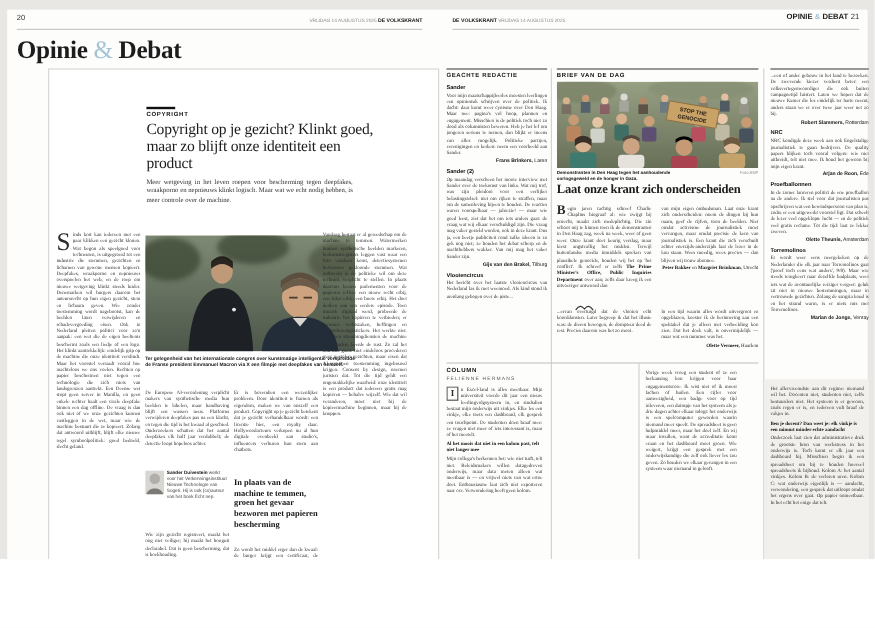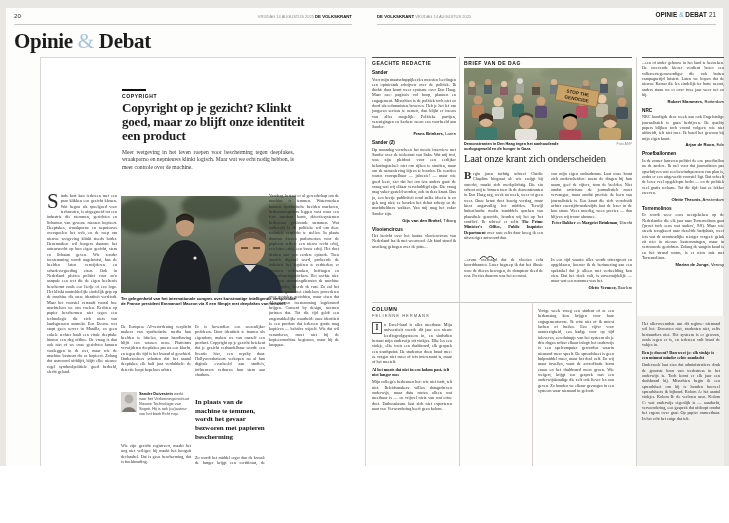--- a/index.html
+++ b/index.html
@@ -27,21 +27,21 @@
   #sect-r .amp{color:#9dbfd6}
   #sect-r .num{font-weight:normal;color:#333;margin-left:2px}
   #rule-hl{left:14px;top:24px;width:338px}
   #rule-hr{left:377px;top:24px;width:339px}
   #sect-title{left:14px;top:29px;font-size:21px;font-weight:bold;letter-spacing:-.3px}
   #sect-title .amp{color:#a5c4d8;font-weight:normal}
   
   #artbox{left:40px;top:57px;width:324px;height:430px;border:1px solid #d8d7d3;background:#fff}
   #kickrule{left:122px;top:89px;width:24px;height:2px;background:#111}
   #kicker{left:122px;top:93px}
-  #headline{left:122px;top:101px;width:192px;font-size:13px;line-height:1.08;font-weight:bold;letter-spacing:-.2px}
+  #headline{left:122px;top:101px;width:192px;font-size:13px;line-height:1.08;font-weight:normal;letter-spacing:-.2px}
   #standfirst{left:122px;top:149px;width:172px;font-size:5.6px;line-height:1.32;color:#333}
   #a-col1{left:47px;top:193px;width:70px;height:288px}
   #dcS{float:left;font-family:"Liberation Serif",serif;font-size:21px;line-height:16px;padding-right:2px}
   #photo1{left:121px;top:196px;width:175px;height:97px;overflow:hidden}
   #caption1{left:121px;top:296px;width:175px;font-size:4.1px;line-height:1.3;font-weight:bold;color:#111;text-align:left}
   #a-col2b{left:121px;top:324px;width:70px;height:64px}
   #bio{left:121px;top:391px;width:70px;height:50px;font-size:3.9px;line-height:1.3;color:#444;text-align:left}
   #bio b{color:#111}
   #bio svg{float:left;margin:1px 2px 0 0}
   #a-col2c{left:121px;top:443px;width:70px;height:38px}
@@ -52,21 +52,21 @@
   
   #letters-mid{left:372px;top:57px;width:84px;height:243px;border-top:1px solid #555;padding-top:2px;overflow:hidden}
   #letters-mid .hdr{font-weight:bold;font-size:5px;letter-spacing:.5px;margin-bottom:2px}
   #v1{left:459px;top:57px;height:461px}
   
   #brief-rule{left:464px;top:57px;width:168px;background:#555}
   #brief-kicker{left:464px;top:60px}
   #photo2{left:464px;top:68px;width:168px;height:72px;overflow:hidden}
   #caption2{left:464px;top:142px;width:118px;font-size:3.8px;line-height:1.25;font-weight:bold;color:#111}
   #credit2{left:584px;top:142px;width:48px;text-align:right;font-size:3.6px;color:#8a8a86}
-  #brief-headline{left:464px;top:153px;width:168px;font-size:10.5px;font-weight:normal;letter-spacing:-.2px}
+  #brief-headline{left:464px;top:153px;width:168px;font-size:10.5px;font-weight:bold;letter-spacing:-.2px}
   #brief-c1{left:464px;top:171px;width:79px;height:76px}
   #brief-c2{left:551px;top:171px;width:81px;height:76px}
   #dcB{float:left;font-family:"Liberation Serif",serif;font-weight:bold;font-size:11px;line-height:9px;padding-right:1.5px}
   #bird1{left:479px;top:247px}
   #brief-x1{left:464px;top:257px;width:79px;height:42px}
   #brief-x2{left:551px;top:257px;width:81px;height:42px}
   
   #crule{left:372px;top:302px;width:260px}
   #clabel{left:372px;top:306px}
   #cauthor{left:372px;top:313px;font-size:4.1px;letter-spacing:1px;color:#555}
@@ -157,21 +157,21 @@
   <div class="abs" id="bio">
     <svg width="16" height="20" viewBox="0 0 16 20">
       <rect width="16" height="20" fill="#d8d6d2"></rect>
       <circle cx="8" cy="7" r="4.4" fill="#b2aeaa"></circle>
       <path d="M1,20 C2.5,13.5 13.5,13.5 15,20 Z" fill="#7d7a76"></path>
     </svg>
     <b>Sander Duivestein</b><span> werkt voor het Verkenningsinstituut Nieuwe Technologie van Sogeti. Hij is ook (co)auteur van het boek Echt nep.</span>
   </div>
   <div class="abs bt serif" id="a-col2c">Wie zijn gezicht registreert, maakt het nog niet veiliger; hij maakt het hooguit declarabel. Dat is geen bescherming, dat is boekhouding.</div>
   <div class="abs bt serif" id="a-col3a">Er is bovendien een wezenlijker probleem. Door identiteit te framen als eigendom, maken we van onszelf een product. Copyright op je gezicht betekent dat je gezicht verhandelbaar wordt: een licentie hier, een royalty daar. Hollywoodacteurs verkopen nu al hun digitale evenbeeld aan studio's, influencers verhuren hun stem aan chatbots.</div>
-  <div class="abs" id="pull1">In plaats van de machine te temmen, wordt het gevaar bezworen met papieren bescherming</div>
+  <div class="abs" id="pull1">In plaats van de machine te temmen, groen het gevaar bezworen met papieren bescherming</div>
   <div class="abs bt serif" id="a-col3b">Zo wordt het middel erger dan de kwaal: de burger krijgt een certificaat, de machine draait gewoon door.</div>
   <div class="abs bt serif" id="a-col4">Vandaag bestaat er al gereedschap om de machine te temmen. Watermerken kunnen synthetische beelden markeren, herkomstregisters leggen vast waar een foto vandaan komt, detectiesystemen herkennen gekloonde stemmen. Wat ontbreekt is de politieke wil om deze techniek verplicht te stellen. In plaats daarvan kiezen parlementen voor de papieren reflex: een nieuw recht erbij, een loket erbij, een boete erbij. Het doet denken aan een eerdere episode. Toen muziek digitaal werd, probeerde de industrie het kopiëren te verbieden; er kwamen rechtszaken, heffingen en waarschuwingsstickers. Het werkte niet. Pas toen streamingdiensten de machine zelf temden, keerde de rust. Zo zal het ook hier gaan: niet eindeloos procederen over gestolen gezichten, maar eisen dat AI-systemen toestemming ingebouwd krijgen. Consent by design, noemen juristen dat. Tot die tijd geldt een ongemakkelijke waarheid: onze identiteit is een product dat iedereen gratis mag kopiëren — behalve wijzelf. Wie dat wil veranderen, moet niet bij de kopieermachine beginnen, maar bij de knoppen.</div>
 
   <div class="abs" id="letters-mid">
     <div class="hdr">GEACHTE REDACTIE</div>
     <div class="lhead">Sander</div>
     <div class="bt serif">Voor mijn maatschappijleerles moesten leerlingen een opiniestuk schrijven over de politiek. Ik dacht: daar komt weer cynisme over Den Haag. Maar nee: pagina's vol hoop, plannen en engagement. Misschien is de politiek toch niet zo dood als columnisten beweren. Heb je het lef om jongeren serieus te nemen, dan blijkt er ineens van alles mogelijk. Politieke partijen, verenigingen en kerken: neem een voorbeeld aan Sander.</div>
     <span class="sig"><b>Frans Brinkers,</b><span> Laren</span></span>
     <div class="lhead">Sander (2)</div>
     <div class="bt serif">Op maandag verscheen het mooie interview met Sander over de toekomst van links. Wat mij trof, was zijn pleidooi voor een eerlijker belastingstelsel: niet om rijken te straffen, maar om de samenleving bijeen te houden. De reacties waren voorspelbaar — jaloezie! — maar wie goed leest, ziet dat het om iets anders gaat: de vraag wat wij elkaar verschuldigd zijn. Die vraag mag vaker gesteld worden, ook in deze krant. Dus ja, een beetje publiciteit rond zulke ideeën is zo gek nog niet; ze houden het debat scherp en de machthebbers wakker. Van mij mag het vaker Sander zijn.</div>

